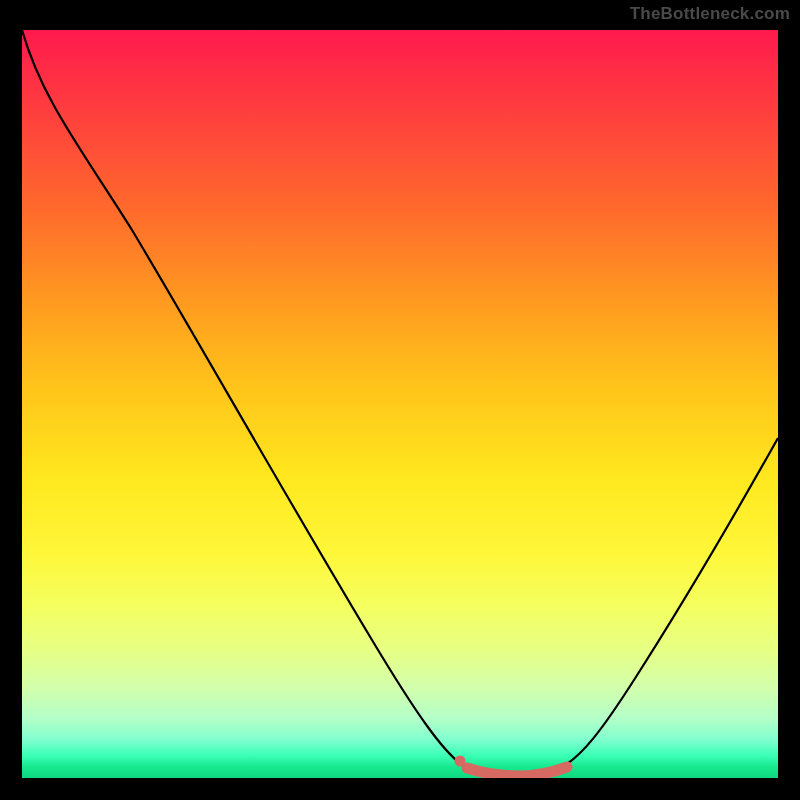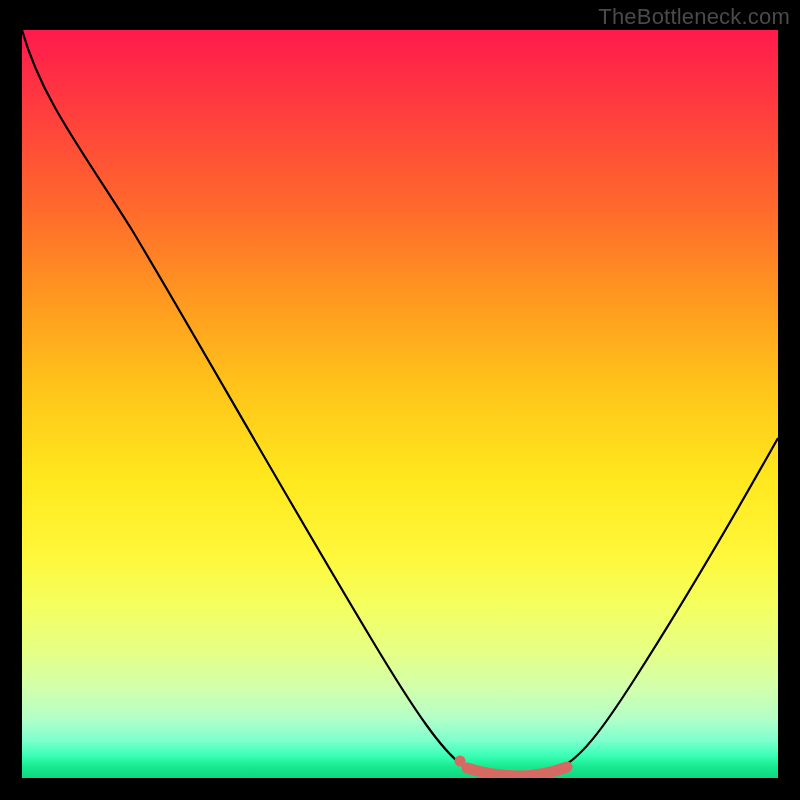--- a/index.html
+++ b/index.html
@@ -15,22 +15,22 @@
     position: relative;
     width: 800px;
     height: 800px;
     background: #000;
   }
   .watermark {
     position: absolute;
     top: 4px;
     right: 10px;
     color: #4a4a4a;
-    font-size: 22px;
-    font-weight: 400;
+    font-size: 17px;
+    font-weight: 700;
     letter-spacing: 0.2px;
     z-index: 5;
   }
   .plot-area {
     position: absolute;
     left: 22px;
     top: 30px;
     width: 756px;
     height: 748px;
     background: linear-gradient(to bottom,

